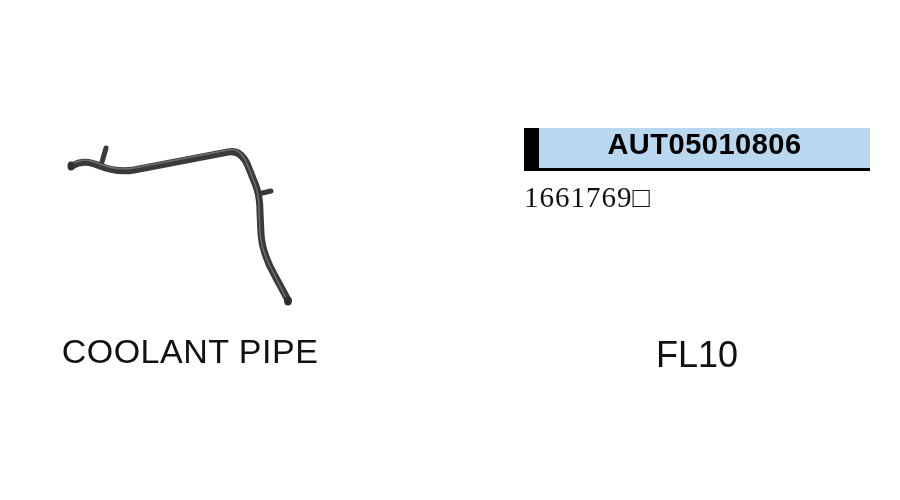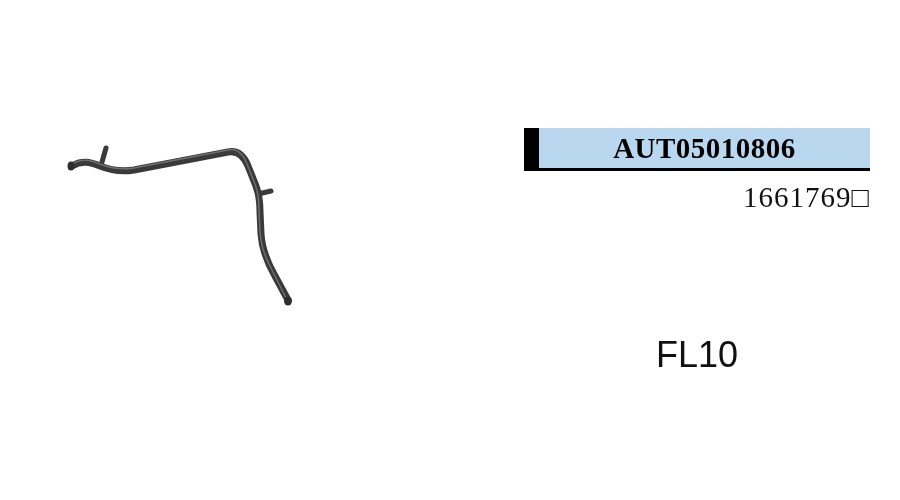--- a/index.html
+++ b/index.html
@@ -52,36 +52,34 @@
     box-sizing: content-box;
   }
   .accent-bar {
     width: 15px;
     background: var(--header-accent, #000000);
   }
   .code-bar {
     flex: 1;
     background: var(--header-bg, #b9d7ee);
     display: flex;
-    align-items: center;
     justify-content: center;
-    font-family: Liberation Serif, serif;
   }
   .code-bar span {
     font-weight: bold;
     font-size: 29px;
     color: #000000;
     letter-spacing: 0.5px;
   }
   .oem-number {
     position: absolute;
     left: 524px;
     top: 181px;
     width: 346px;
-    text-align: right;
+    text-align: left;
     font-family: "Liberation Serif", serif;
     font-size: 29px;
     color: var(--text-color, #111111);
     letter-spacing: 1px;
   }
   .model-label {
     position: absolute;
     left: 524px;
     top: 334px;
     width: 346px;
@@ -108,20 +106,21 @@
 
       <path d="M 22 46 C 32 40 40 42 50 46 C 60 50 72 52 84 50 L 178 32
                C 187 30 193 36 197 46 L 205 66 C 208 74 209 82 209 92
                L 210 114 C 211 130 216 142 224 156 L 236 180" fill="none" stroke="#8a8a8a" stroke-width="1.5" opacity="0.65"></path>
 
       <ellipse cx="21" cy="48" rx="3.5" ry="4.5" fill="#2e2e2e"></ellipse>
       <ellipse cx="238" cy="183" rx="4" ry="4.5" fill="#2e2e2e"></ellipse>
     </svg>
   </div>
 
+  <div class="caption-left">COOLANT PIPE</div>
 
   <div class="header-row">
     <div class="accent-bar"></div>
     <div class="code-bar">
       <span>AUT05010806</span>
     </div>
   </div>
 
   <div class="oem-number">1661769□</div>
 

